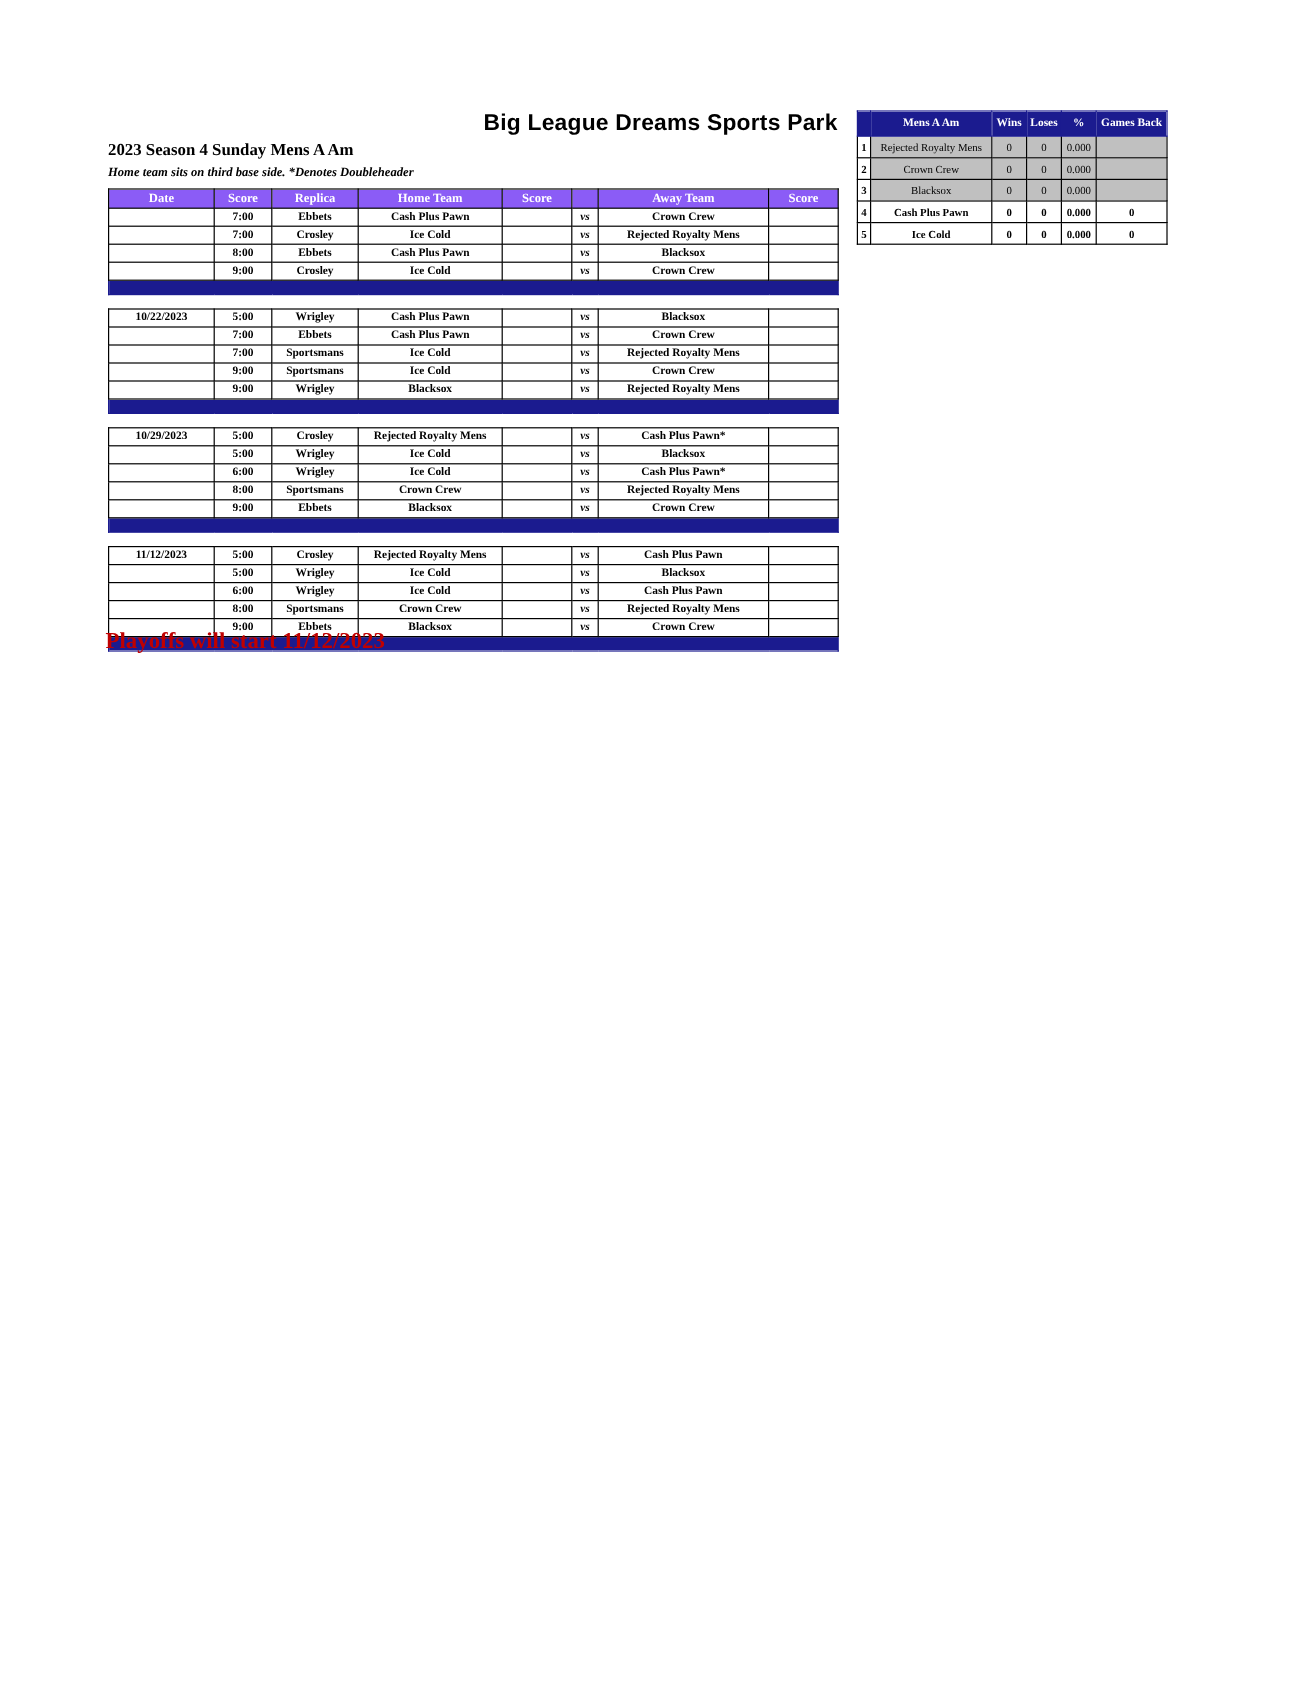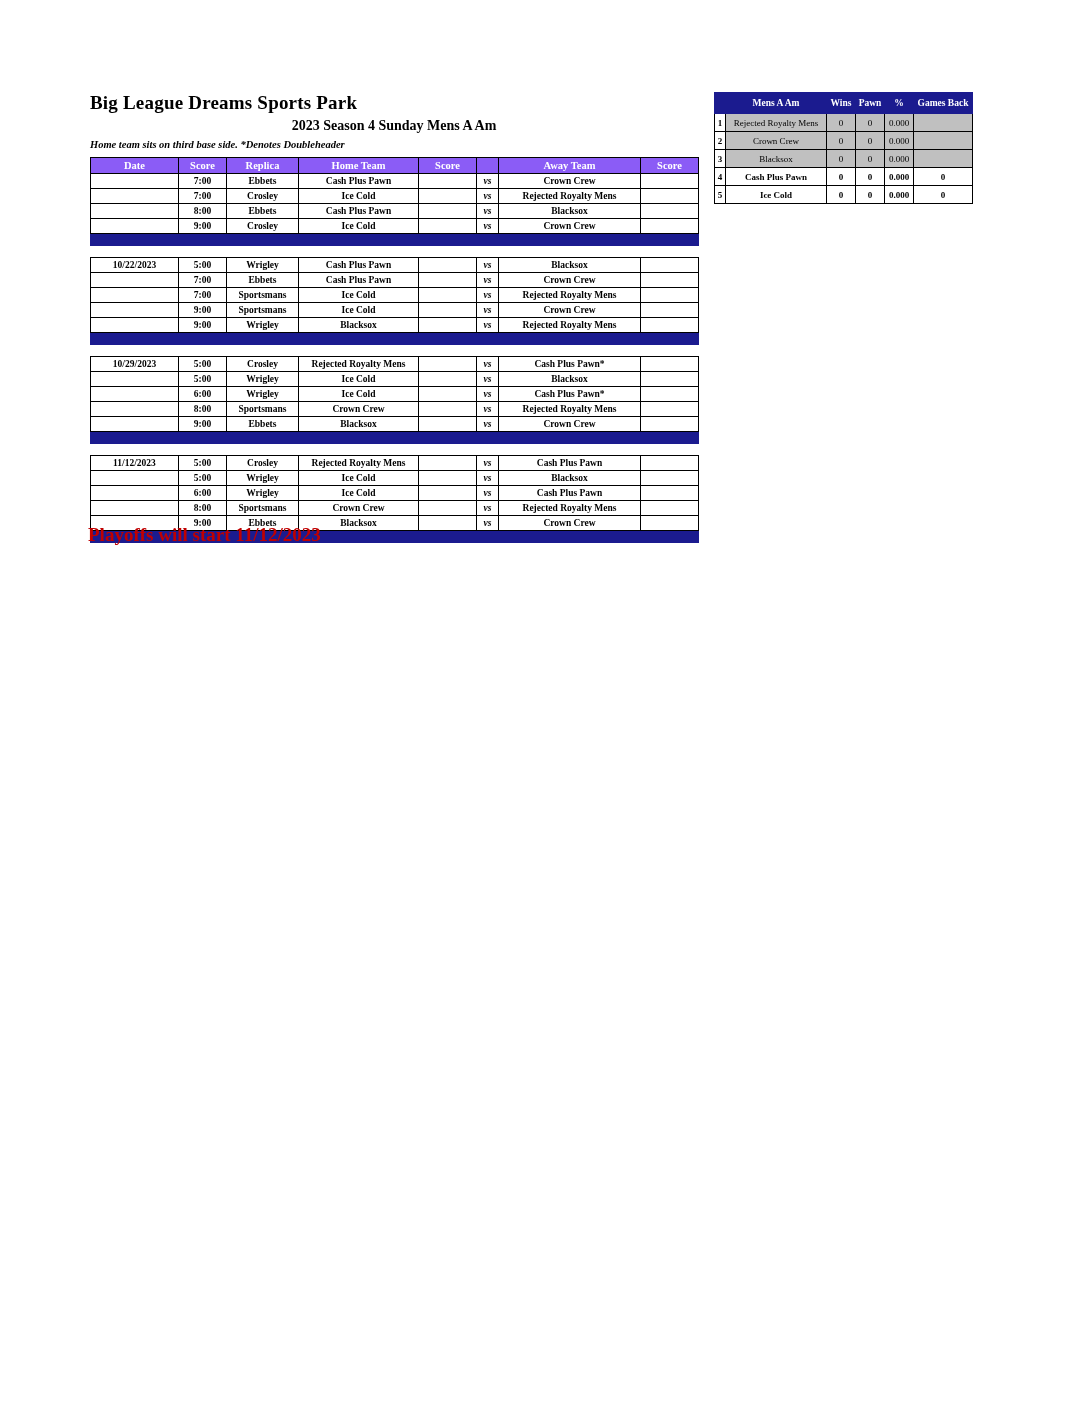--- a/index.html
+++ b/index.html
@@ -17,30 +17,29 @@
 
   
   #schedule-block {
     position: absolute;
     left: 90px;
     top: 92px;
     width: 608px;
   }
 
   #doc-title {
-    text-align: left;
-    font-family: Liberation Serif, serif;
+    text-align: right;
+    font-family: Liberation Sans, sans-serif;
     font-weight: bold;
     font-size: 19px;
     letter-spacing: 0.2px;
     color: #000000;
     margin: 0 0 4px 0;
   }
   #doc-subtitle {
-    text-align: center;
     font-family: "Liberation Serif", serif;
     font-weight: bold;
     font-size: 14px;
     color: #000000;
     margin: 0 0 5px 0;
   }
   #doc-note {
     text-align: left;
     font-family: "Liberation Serif", serif;
     font-weight: bold;
@@ -412,21 +411,21 @@
         <col style="width:29px">
       <col style="width:29px">
         <col style="width:29px">
         <col style="width:59px">
     </colgroup>
     <thead>
       <tr>
         <th class="idx-head"></th>
         <th>Mens A Am</th>
         <th>Wins</th>
-        <th>Pawn</th>
+        <th>Loses</th>
         <th>%</th>
         <th>Games Back</th>
       </tr>
     </thead>
     <tbody id="stand-body">
         <tr class="grayrow">
           <td class="idx">1</td>
           <td class="team">Rejected Royalty Mens</td>
           <td class="num">0</td>
           <td class="num">0</td>

